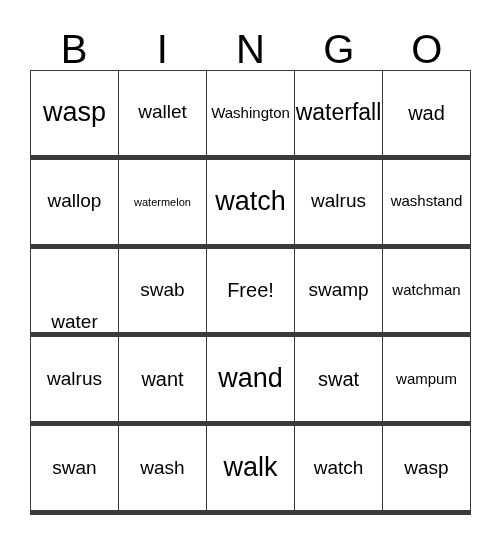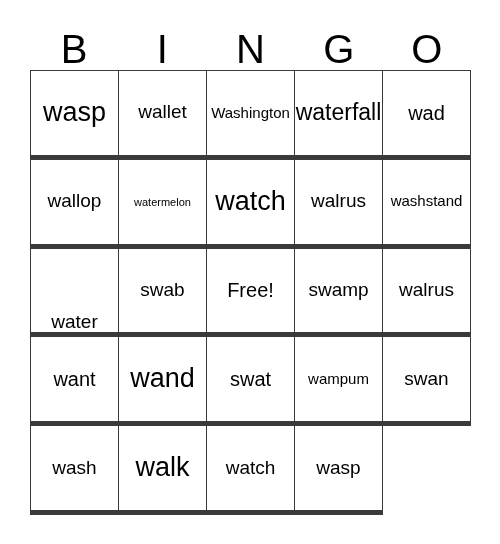--- a/index.html
+++ b/index.html
@@ -155,20 +155,23 @@
     </div>
     <div class="cell" style="border-color: rgb(58, 58, 58);">
       <span class="cell-text sz-md">swab</span>
     </div>
     <div class="cell" style="border-color: rgb(58, 58, 58);">
       <span class="cell-text sz-xl">Free!</span>
     </div>
     <div class="cell" style="border-color: rgb(58, 58, 58);">
       <span class="cell-text sz-md">swamp</span>
     </div>
+    <div class="cell" style="border-color: rgb(58, 58, 58);">
+      <span class="cell-text sz-xs">watchman</span>
+    </div>
 
     <div class="cell" style="border-color: rgb(58, 58, 58);">
       <span class="cell-text sz-md">walrus</span>
     </div>
     <div class="cell" style="border-color: rgb(58, 58, 58);">
       <span class="cell-text sz-xl">want</span>
     </div>
     <div class="cell" style="border-color: rgb(58, 58, 58);">
       <span class="cell-text sz-lg">wand</span>
     </div>

